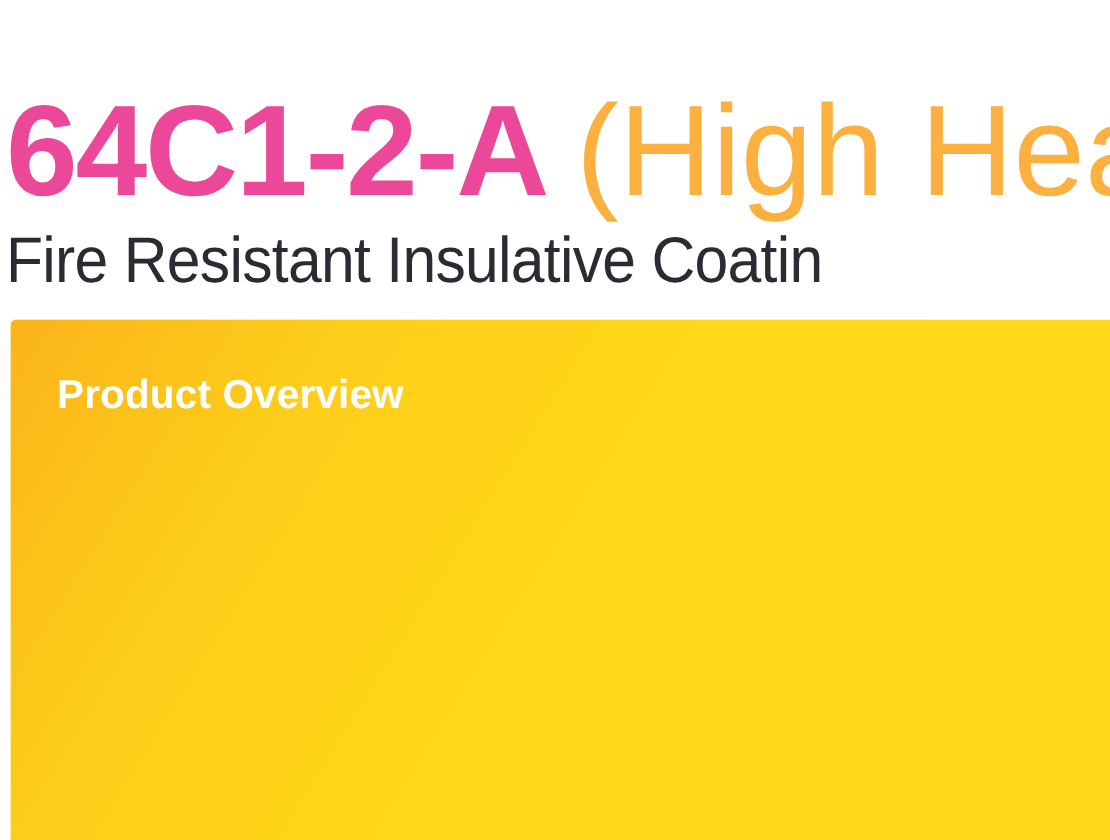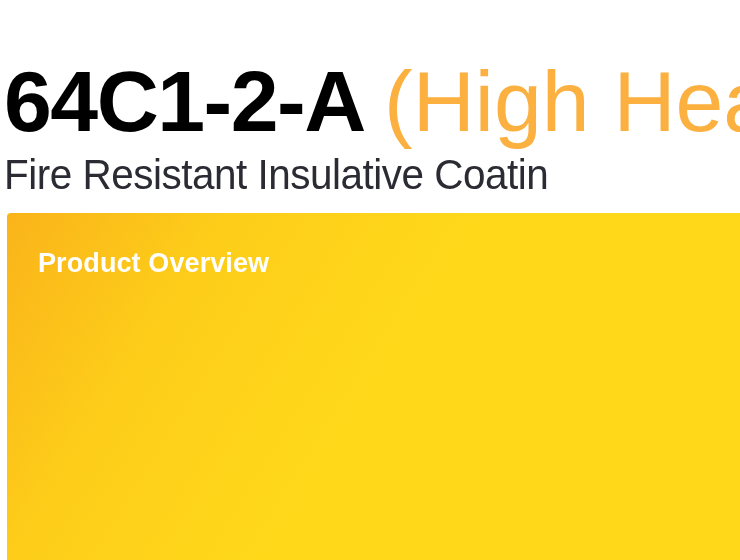--- a/index.html
+++ b/index.html
@@ -30,21 +30,21 @@
     left: 4px;
     top: -7px;
     white-space: nowrap;
     font-size: 86px;
     line-height: 100px;
     letter-spacing: -1.5px;
     font-family: "Liberation Sans", sans-serif;
   }
   .product-title .code {
     font-weight: bold;
-    color: #000000;
+    color: #ec4899;
   }
   .product-title .qualifier {
     font-weight: 400;
     color: #FBB040;
     letter-spacing: 0px;
   }
 
   
   .product-subtitle {
     position: absolute;

